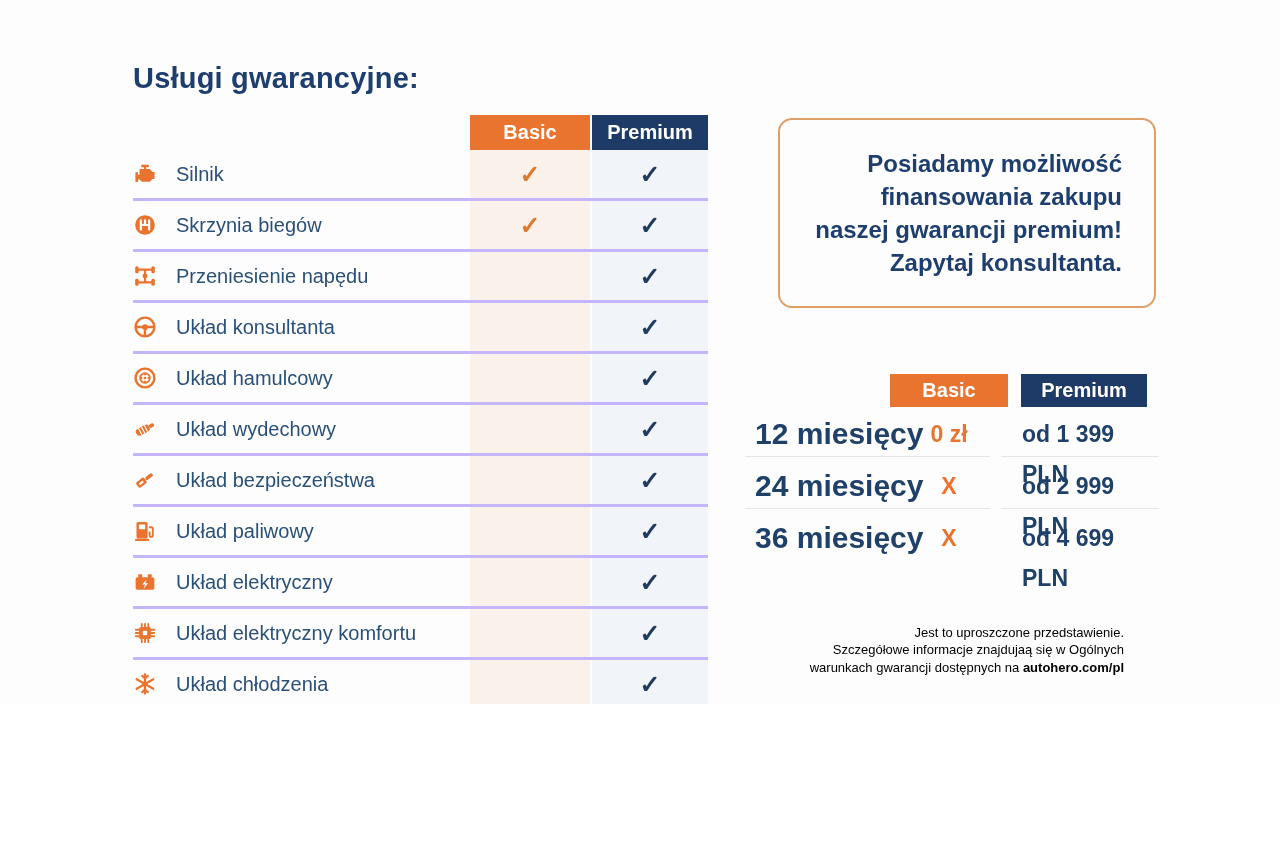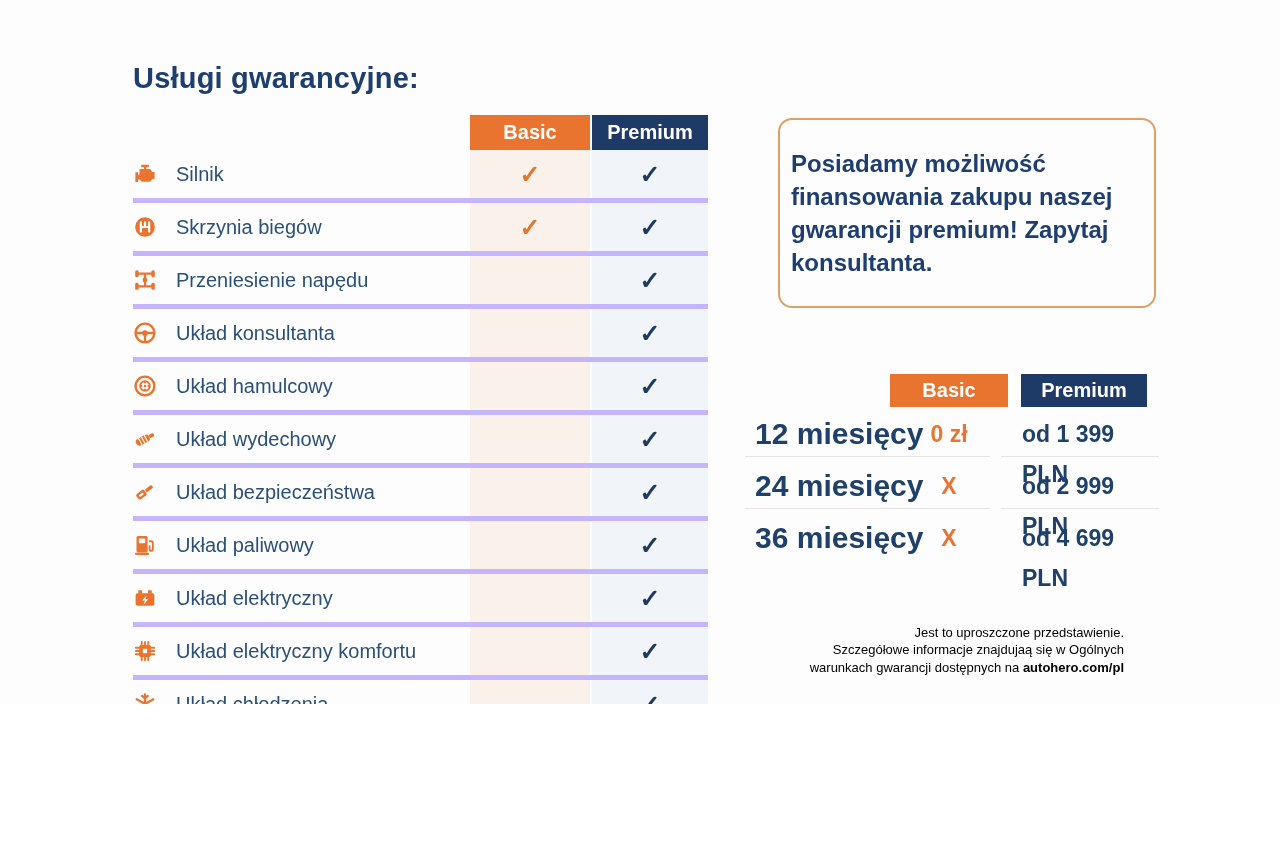--- a/index.html
+++ b/index.html
@@ -12,34 +12,34 @@
   
   .ctable{position:absolute;left:133px;top:115px;width:575px;height:611px;}
   .col-tint{position:absolute;top:35px;height:576px;z-index:0;}
   .col-tint.basic{left:337px;width:120px;background:#FAF1EB;}
   .col-tint.premium{left:459px;width:116px;background:#F1F4F9;}
   .col-header{position:absolute;top:0;height:35px;display:flex;align-items:center;justify-content:center;
               color:#fff;font-weight:bold;font-size:20px;z-index:2;}
   .col-header.basic{left:337px;width:120px;background:#E8742F;}
   .col-header.premium{left:459px;width:116px;background:#1E3A66;}
   .rows{position:absolute;left:0;top:35px;width:575px;z-index:1;}
-  .crow{position:relative;height:48px;display:flex;align-items:center;border-bottom:5px solid #c4b5fd;}
+  .crow{position:relative;height:48px;display:flex;align-items:center;border-bottom:3px solid #c4b5fd;}
   .crow:last-child{border-bottom:none;}
   .icon{width:26px;height:24px;color:#E8742F;display:flex;align-items:center;flex:0 0 26px;}
   .icon svg{width:24px;height:24px;}
   .clabel{margin-left:17px;font-size:20px;color:#2B5078;}
   .cell{position:absolute;top:0;height:100%;display:flex;align-items:center;justify-content:center;
         font-weight:bold;font-size:25px;}
   .cell.basic{left:337px;width:120px;color:#DE7A30;}
   .cell.premium{left:459px;width:116px;color:#1F3A5F;}
 
   
   .financing{position:absolute;left:778px;top:118px;width:378px;height:190px;box-sizing:border-box;
              border:2px solid #DFA068;border-radius:14px;display:flex;align-items:center;justify-content:center;
-             padding:10px 11px;text-align:left;font-size:24px;font-weight:bold;color:#1D3E6E;line-height:1.38;}
+             padding:10px 32px;text-align:right;font-size:24px;font-weight:bold;color:#1D3E6E;line-height:1.38;}
 
   
   .pricing{position:absolute;left:745px;top:374px;width:415px;height:192px;}
   .pbadge{position:absolute;top:0;height:33px;display:flex;align-items:center;justify-content:center;
           color:#fff;font-weight:bold;font-size:20px;}
   .pbadge.basic{left:145px;width:118px;background:#E8742F;}
   .pbadge.premium{left:276px;width:126px;background:#1E3A66;}
   .prow{position:absolute;left:0;width:100%;height:40px;}
   .prow span{line-height:40px;}
   .prow.r1{top:40px;} .prow.r2{top:92px;} .prow.r3{top:144px;}

